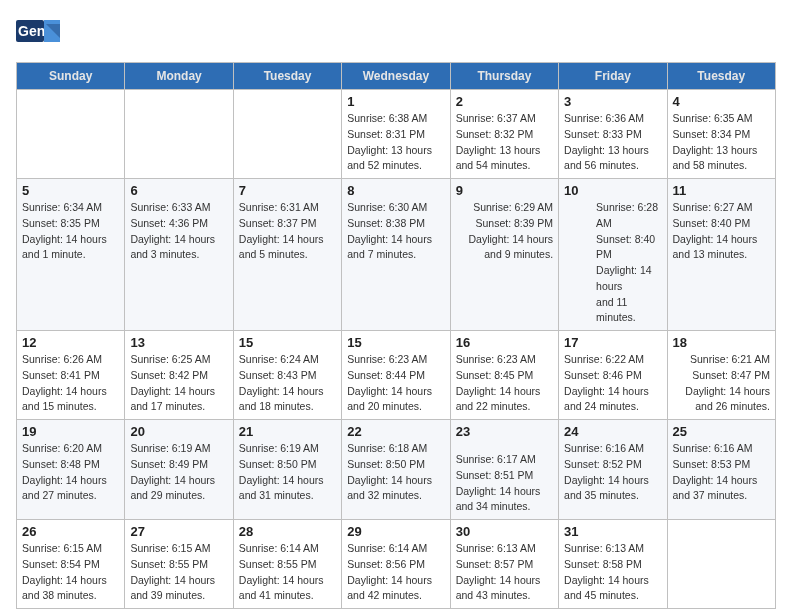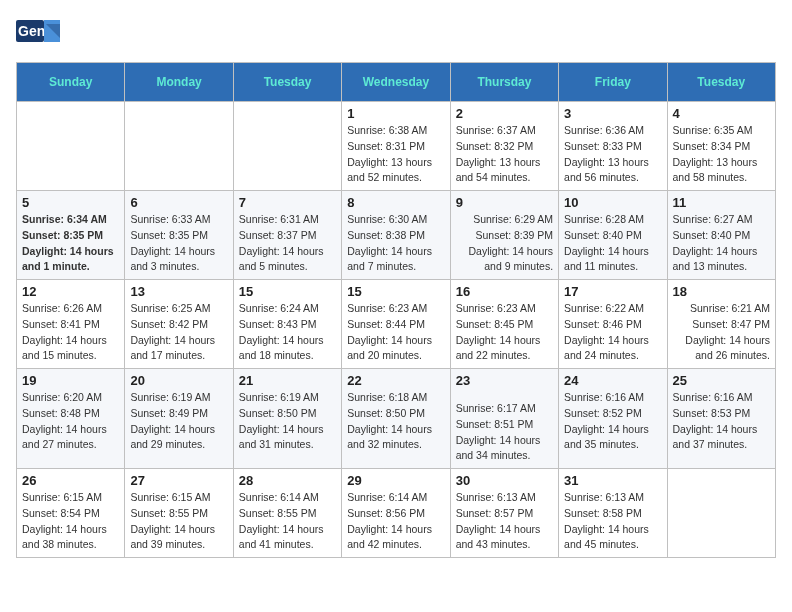--- a/index.html
+++ b/index.html
@@ -34,23 +34,23 @@
       font-weight: normal;
       color: #444;
     }
     .calendar {
       width: 100%;
       border-collapse: collapse;
       font-size: 11px;
     }
     .calendar th {
       background-color: #2e6db4;
-      color: #5eead4;
+      color: #e5e5e5;
       text-align: center;
-      padding: 12px 4px;
+      padding: 6px 4px;
       font-size: 12px;
       font-weight: bold;
       border: 1px solid #c0c0c0;
     }
     .calendar td {
       border: 1px solid #c0c0c0;
       vertical-align: top;
       padding: 4px 5px;
       width: calc(100% / 7);
       min-height: 80px;
@@ -141,29 +141,29 @@
           <div class="cell-date">4</div>
           <div class="cell-info" style="white-space: pre-line;">Sunrise: 6:35 AM
 Sunset: 8:34 PM
 Daylight: 13 hours
 and 58 minutes.</div>
         </td>
       </tr>
       <tr>
         <td>
           <div class="cell-date">5</div>
-          <div class="cell-info" style="white-space: pre-line; font-weight: bold;">Sunrise: 6:34 AM
+          <div class="cell-info" style="white-space: pre-line;">Sunrise: 6:34 AM
 Sunset: 8:35 PM
 Daylight: 14 hours
 and 1 minute.</div>
         </td>
         <td>
           <div class="cell-date">6</div>
           <div class="cell-info" style="white-space: pre-line;">Sunrise: 6:33 AM
-Sunset: 8:35 PM
+Sunset: 4:36 PM
 Daylight: 14 hours
 and 3 minutes.</div>
         </td>
         <td>
           <div class="cell-date">7</div>
           <div class="cell-info" style="white-space: pre-line;">Sunrise: 6:31 AM
 Sunset: 8:37 PM
 Daylight: 14 hours
 and 5 minutes.</div>
         </td>
@@ -176,21 +176,21 @@
         </td>
         <td>
           <div class="cell-date">9</div>
           <div class="cell-info" style="white-space: pre-line; text-align: right;">Sunrise: 6:29 AM
 Sunset: 8:39 PM
 Daylight: 14 hours
 and 9 minutes.</div>
         </td>
         <td>
           <div class="cell-date">10</div>
-          <div class="cell-info" style="white-space: pre-line;">Sunrise: 6:28 AM
+          <div class="cell-info" style="white-space: pre-line; margin-left: 32px;">Sunrise: 6:28 AM
 Sunset: 8:40 PM
 Daylight: 14 hours
 and 11 minutes.</div>
         </td>
         <td>
           <div class="cell-date">11</div>
           <div class="cell-info" style="white-space: pre-line;">Sunrise: 6:27 AM
 Sunset: 8:40 PM
 Daylight: 14 hours
 and 13 minutes.</div>

